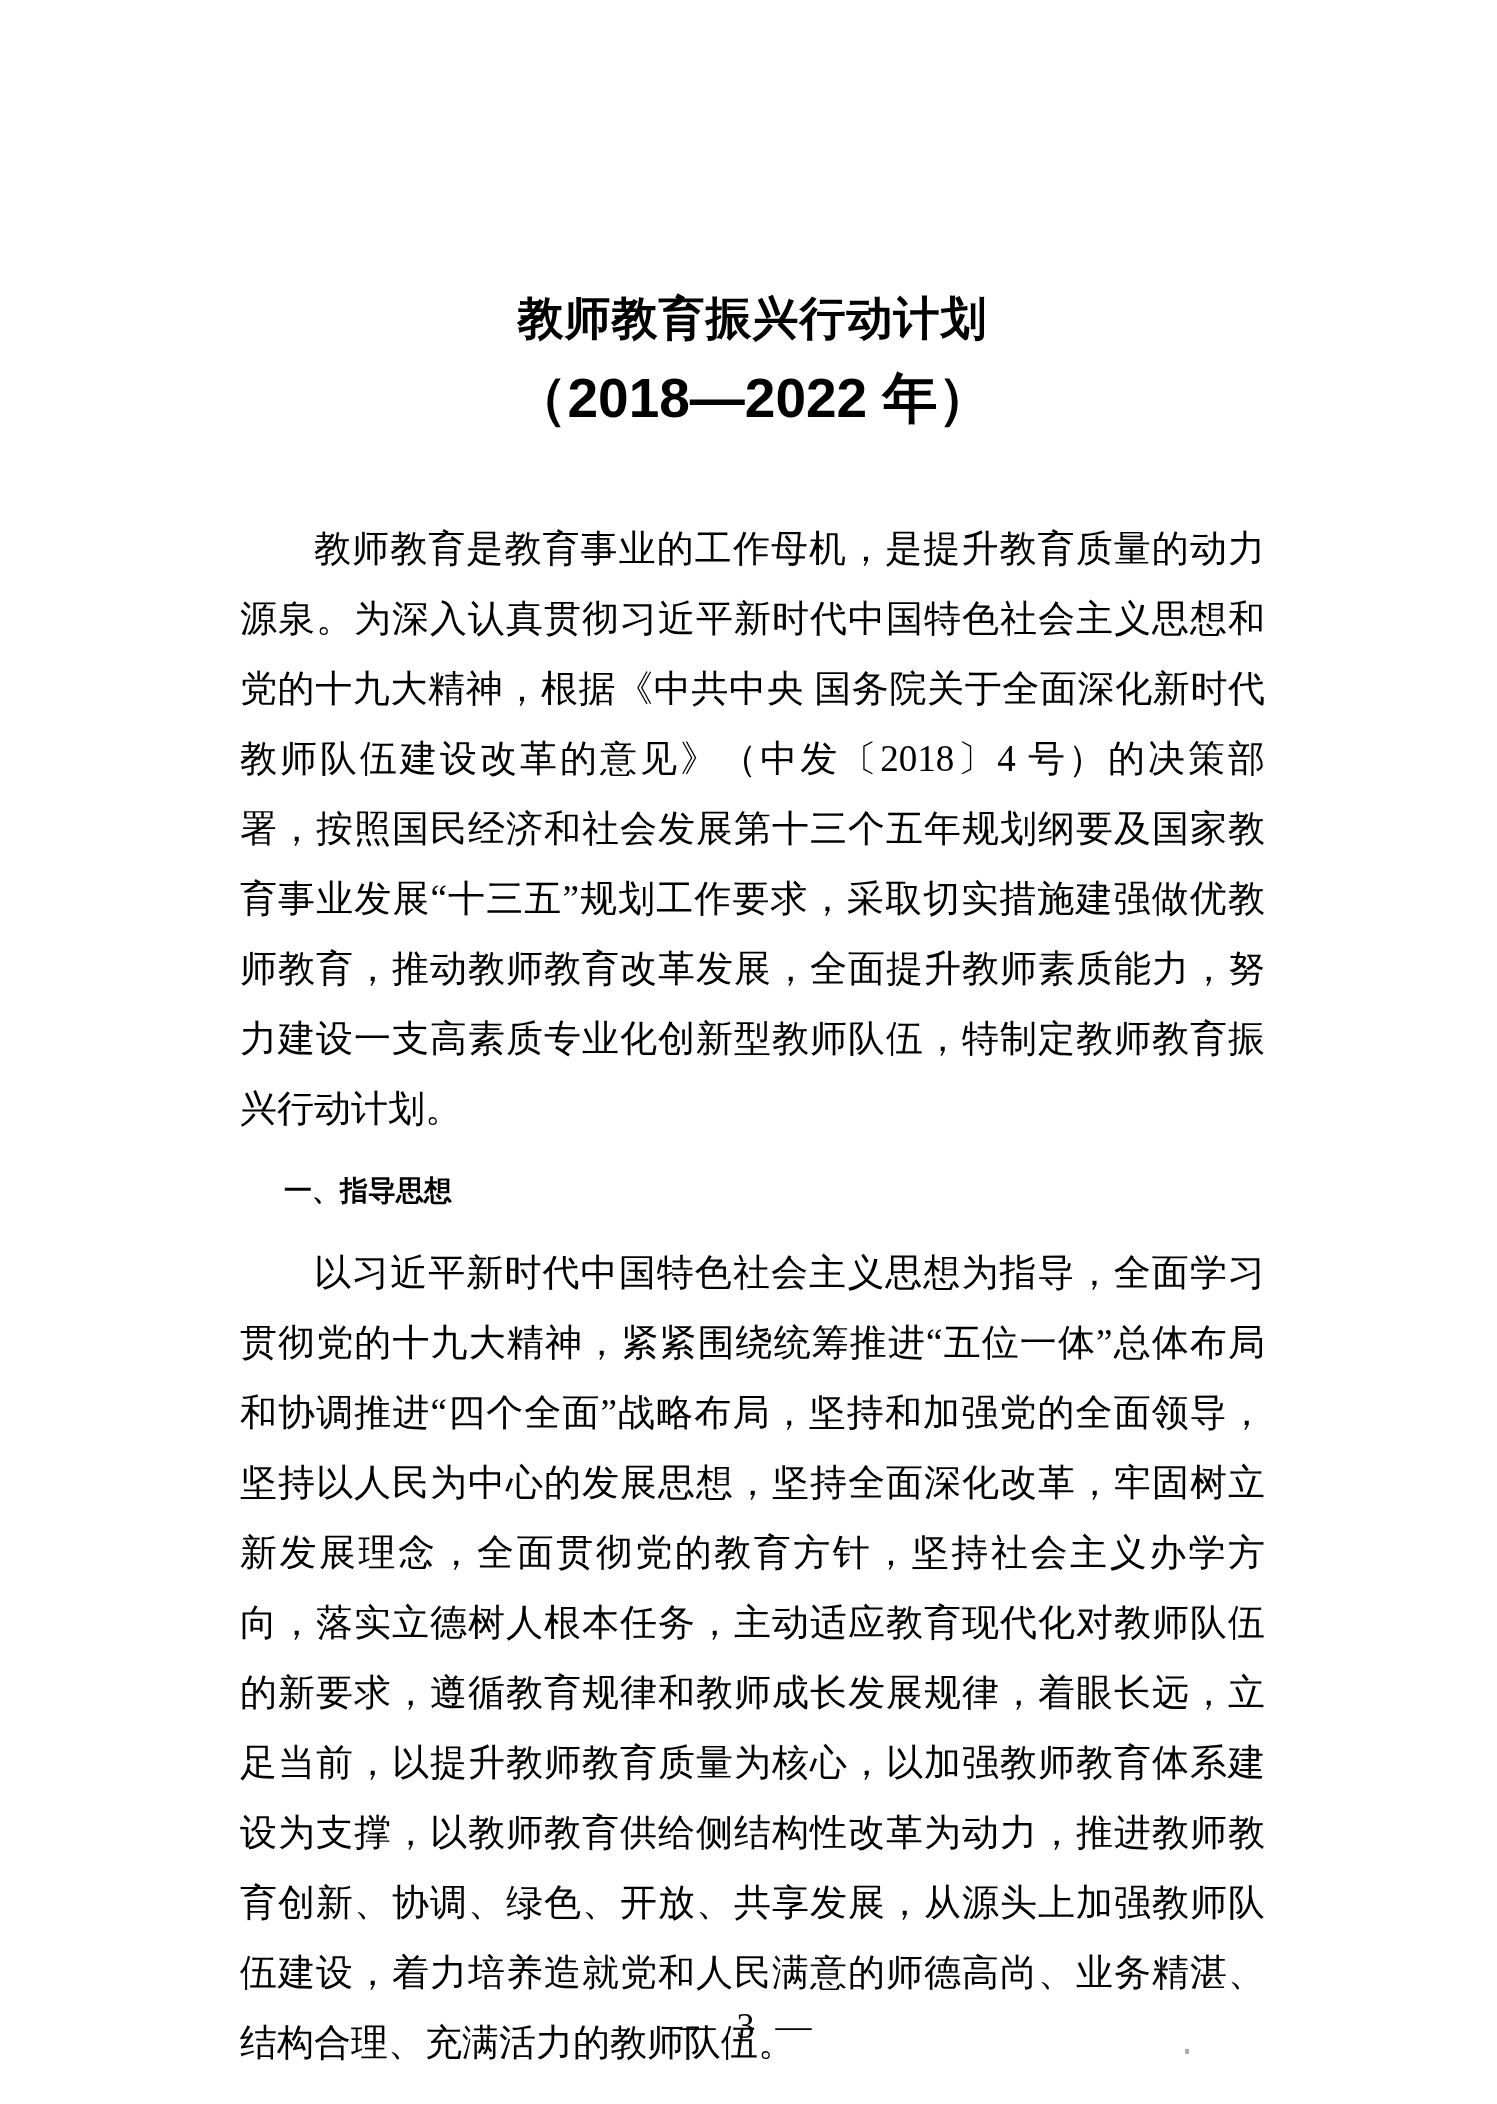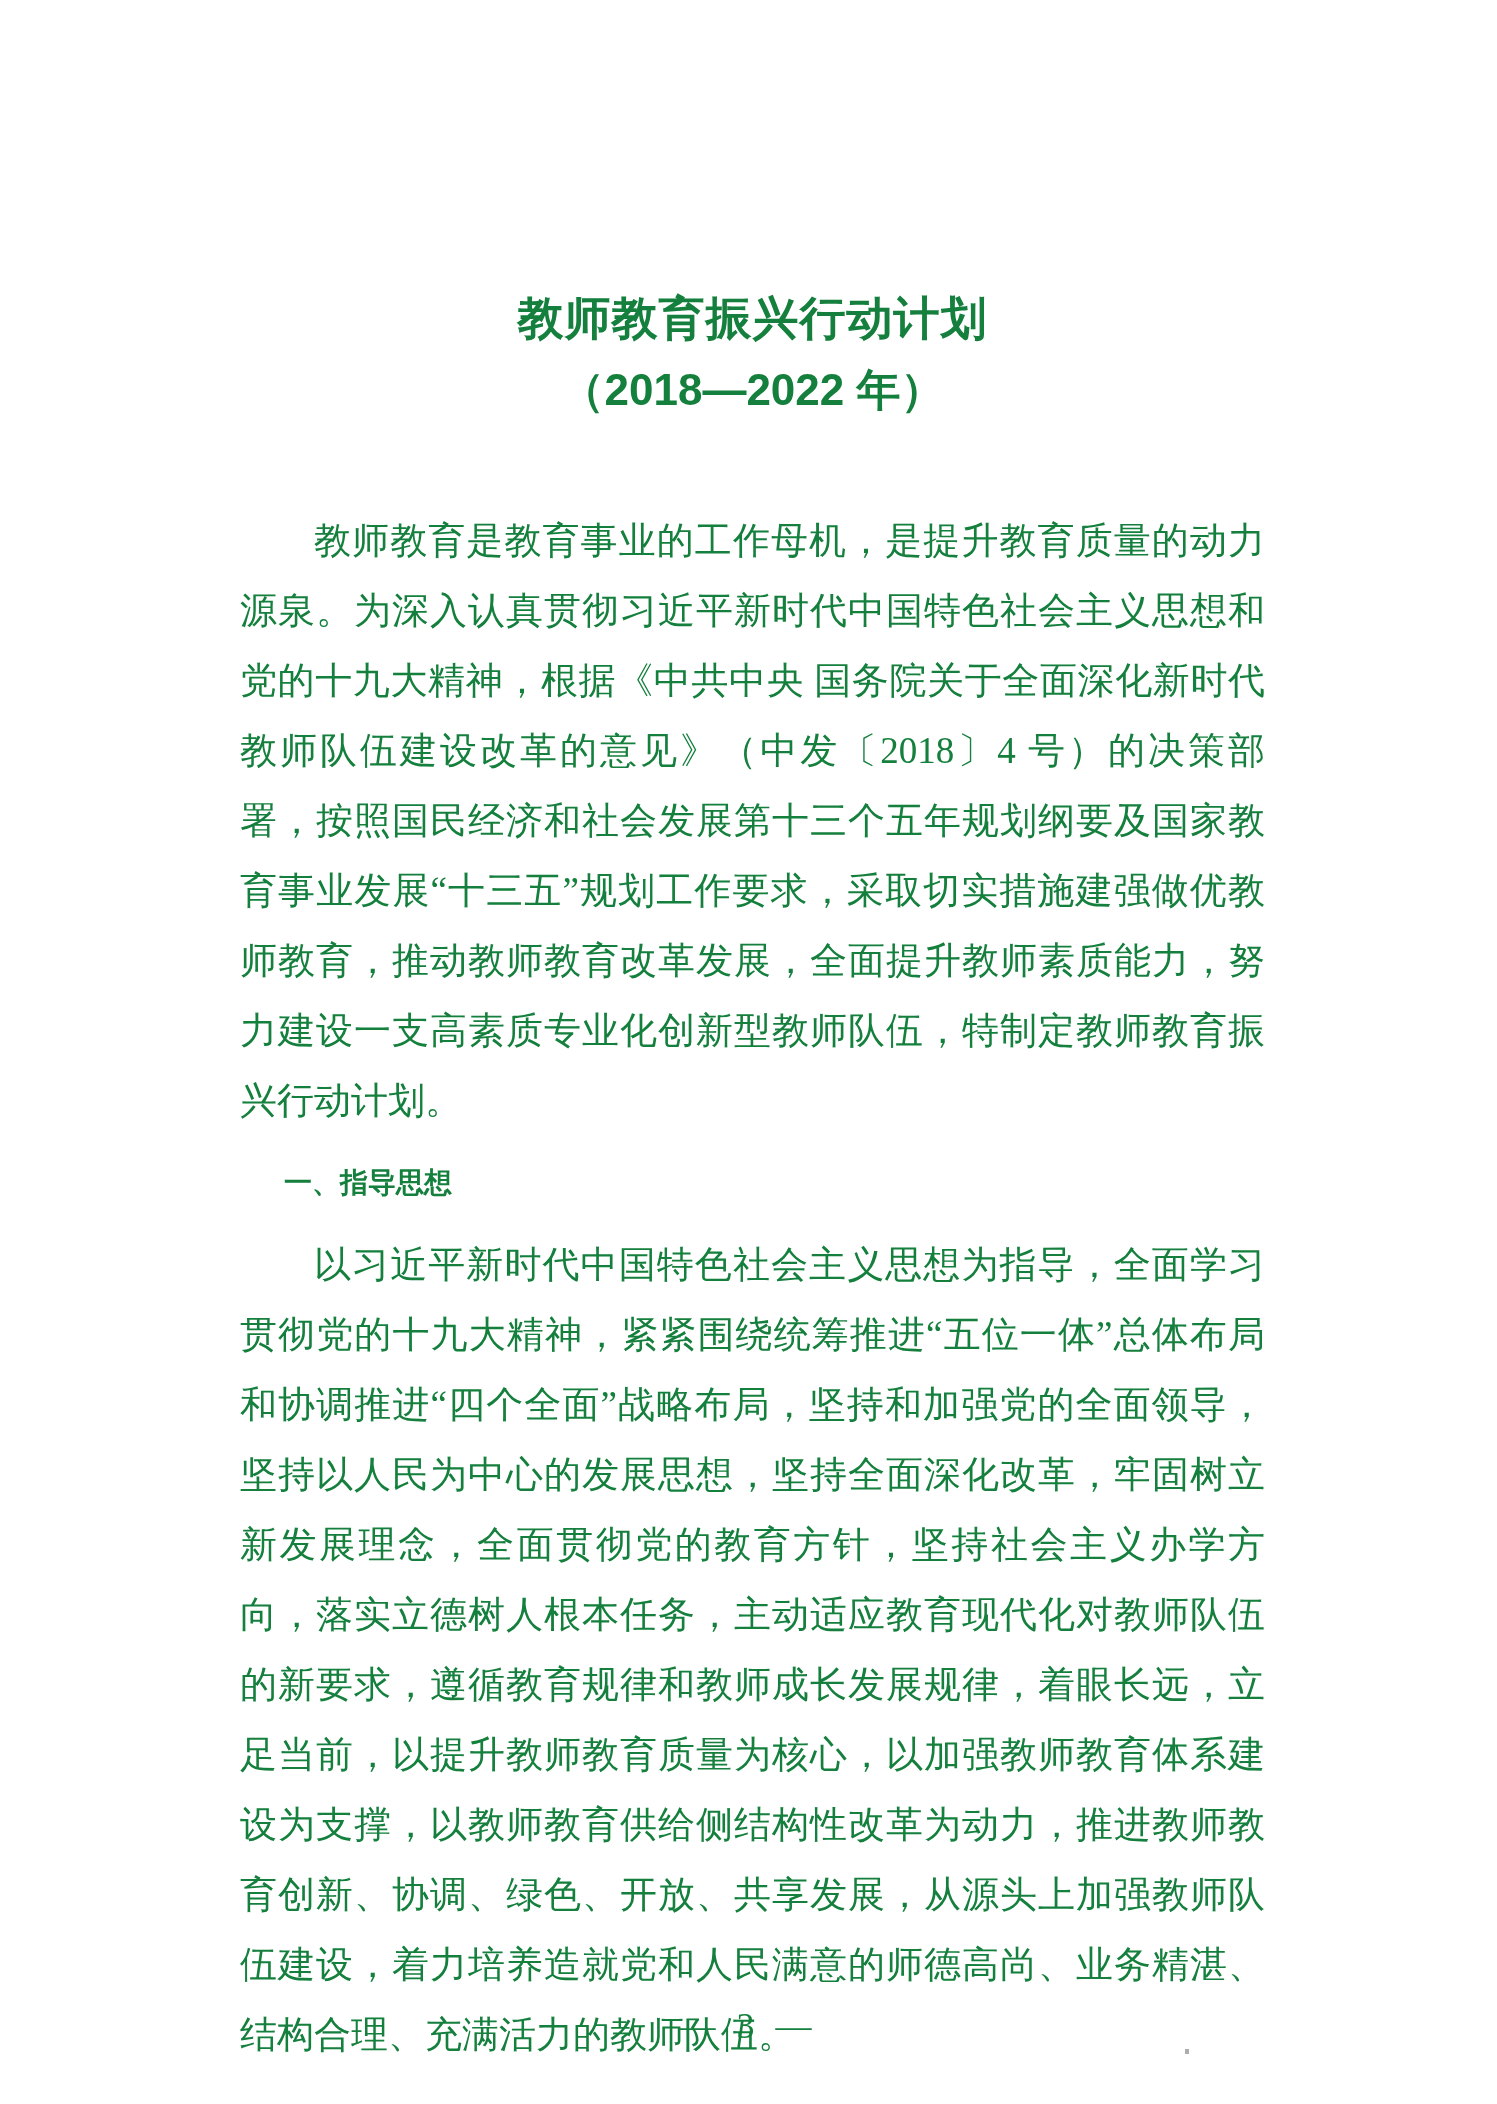--- a/index.html
+++ b/index.html
@@ -6,45 +6,45 @@
     margin: 0;
     padding: 0;
     background: #e8e8e8;
   }
   .page {
     position: relative;
     width: 1497px;
     height: 2104px;
     margin: 0 auto;
     background: #ffffff;
-    color: #15803d;
+    color: #000000;
     font-family: "Liberation Serif", "DejaVu Serif", serif;
     overflow: hidden;
   }
   .content {
     position: absolute;
     left: 228px;
     top: 0;
     width: 1049px;
   }
   .title {
     margin: 292px 0 0 0;
     text-align: center;
     font-family: "Liberation Sans", "DejaVu Sans", sans-serif;
     font-weight: bold;
     font-size: 46px;
     line-height: 52px;
     letter-spacing: 1px;
   }
   .subtitle {
-    margin-top: 20px;
+    margin-top: 28px;
     text-align: center;
     font-family: "Liberation Sans", "DejaVu Sans", sans-serif;
     font-weight: bold;
-    font-size: 44px;
+    font-size: 55px;
     line-height: 52px;
   }
   .body-text {
     margin-top: 90px;
     font-size: 37px;
     line-height: 70px;
     text-align: justify;
     text-justify: inter-character;
   }
   .para {

